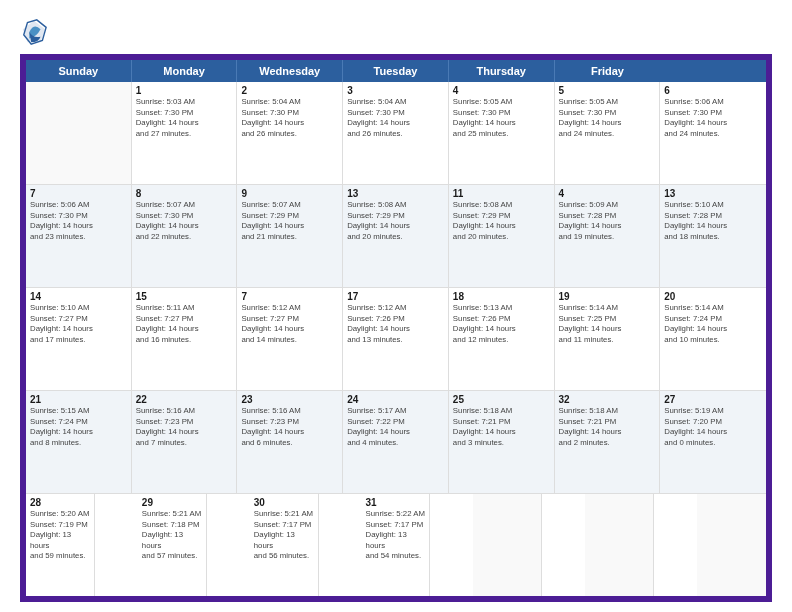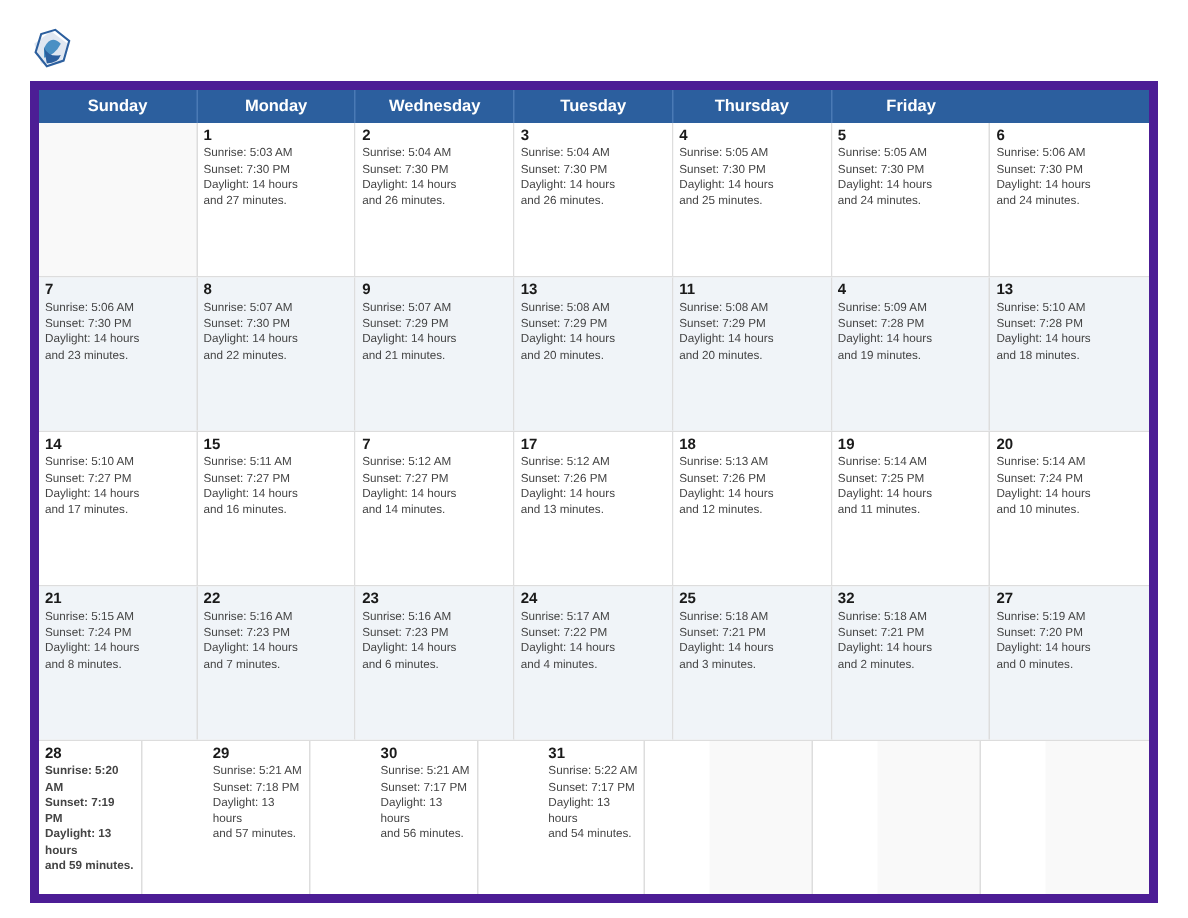--- a/index.html
+++ b/index.html
@@ -339,21 +339,21 @@
             <div class="day-num">27</div>
             <div class="cell-info" style="white-space: pre-line;">Sunrise: 5:19 AM
 Sunset: 7:20 PM
 Daylight: 14 hours
 and 0 minutes.</div>
           </div>
         </div>
         <div class="cal-row">
           <div class="cal-cell">
             <div class="day-num">28</div>
-            <div class="cell-info" style="white-space: pre-line; font-weight: bold;">Sunrise: 5:20 AM
+            <div class="cell-info" style="white-space: pre-line;">Sunrise: 5:20 AM
 Sunset: 7:19 PM
 Daylight: 13 hours
 and 59 minutes.</div>
           </div>
           <div class="cal-cell">
             <div class="day-num">29</div>
             <div class="cell-info" style="white-space: pre-line;">Sunrise: 5:21 AM
 Sunset: 7:18 PM
 Daylight: 13 hours
 and 57 minutes.</div>

